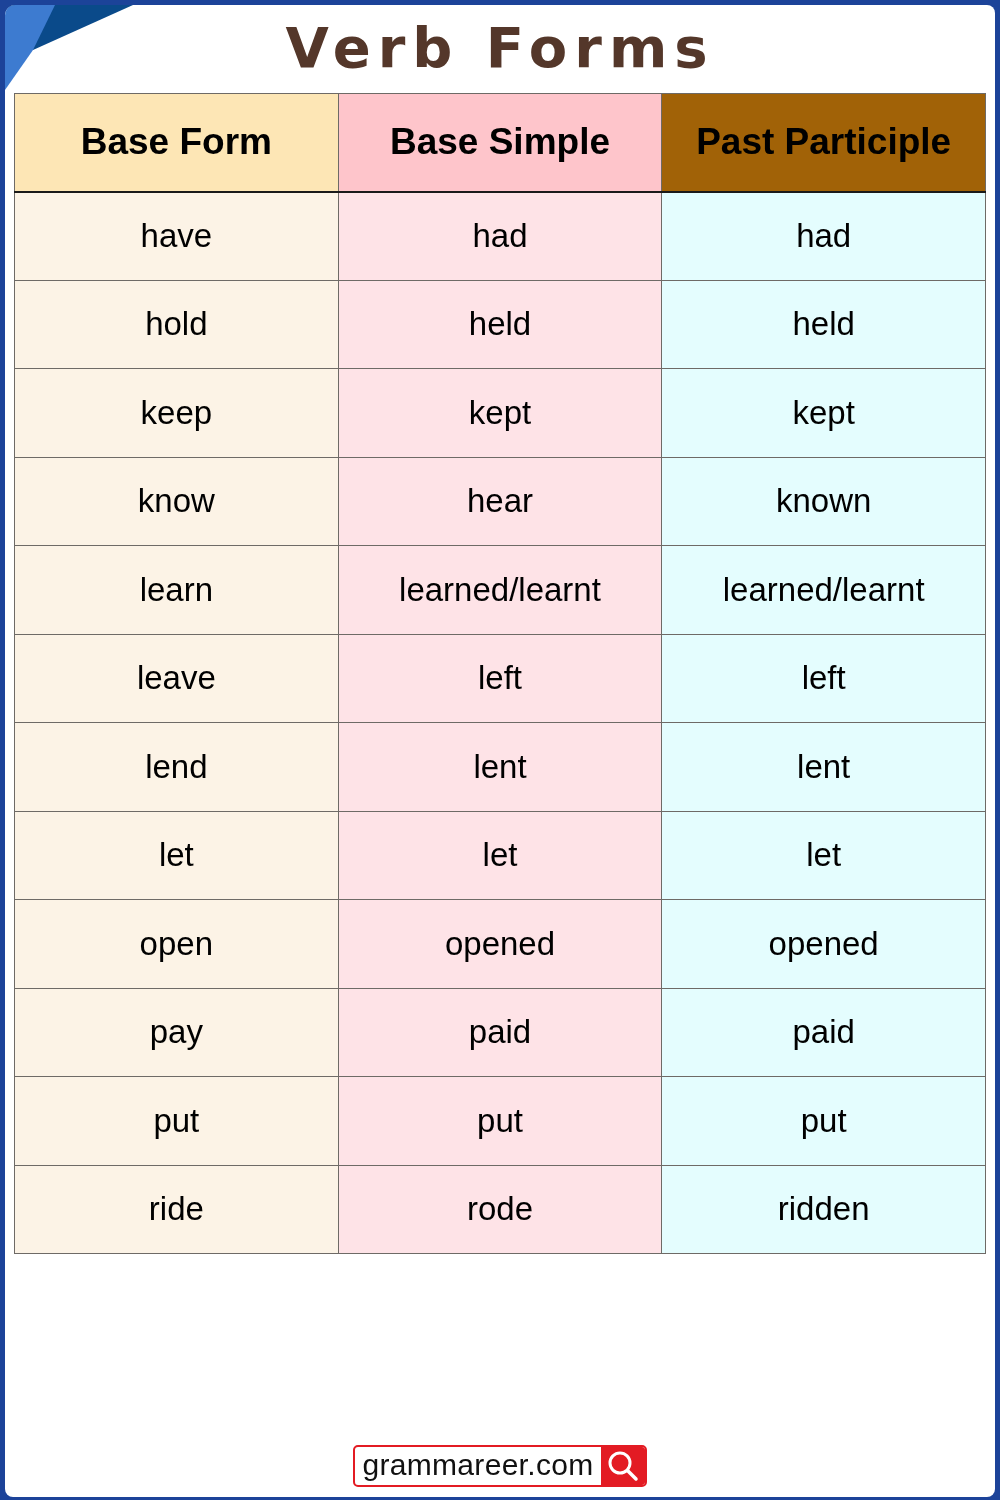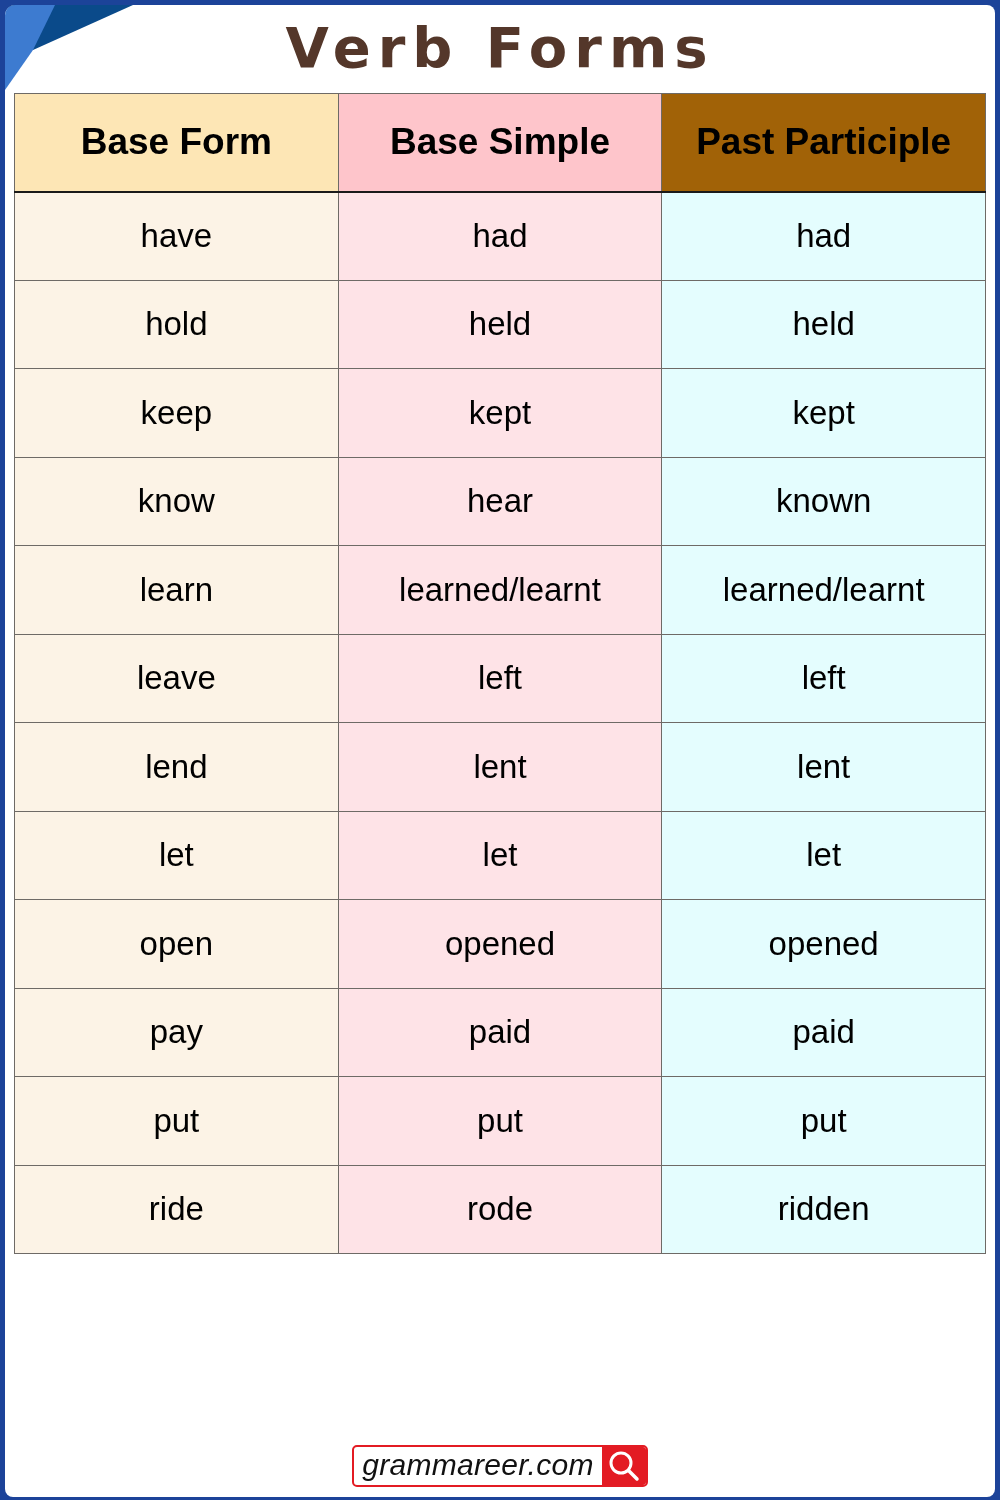--- a/index.html
+++ b/index.html
@@ -72,21 +72,20 @@
       border-radius: 5px;
       overflow: hidden;
       background: #fff;
     }
     .site-text {
       font-size: 30px;
       line-height: 36px;
       padding: 0 8px 0 8px;
       color: #111;
       letter-spacing: 0.3px;
-      font-style: italic;
     }
     .search-box {
       width: 44px;
       background: #e31b23;
       display: flex; align-items: center; justify-content: center;
     }
   </style>
 </head>
 <body>
 

